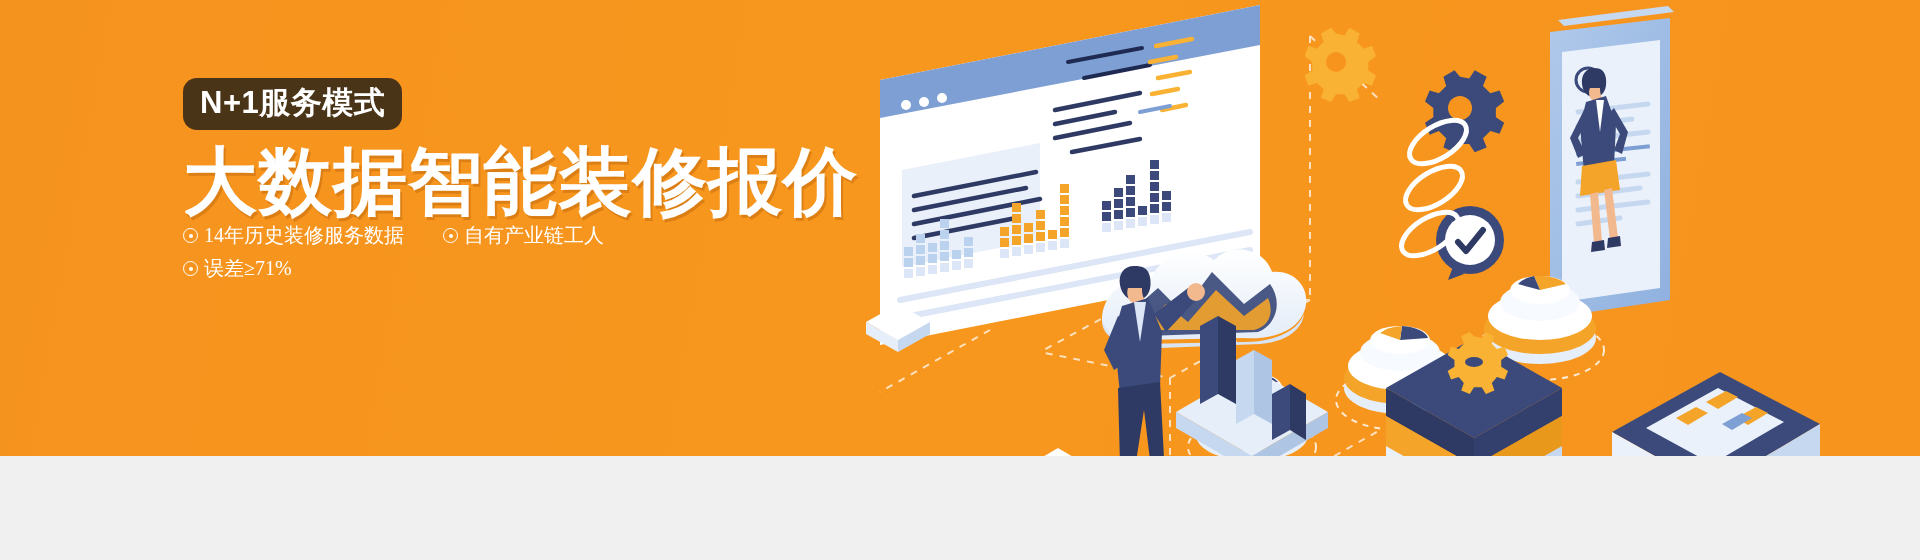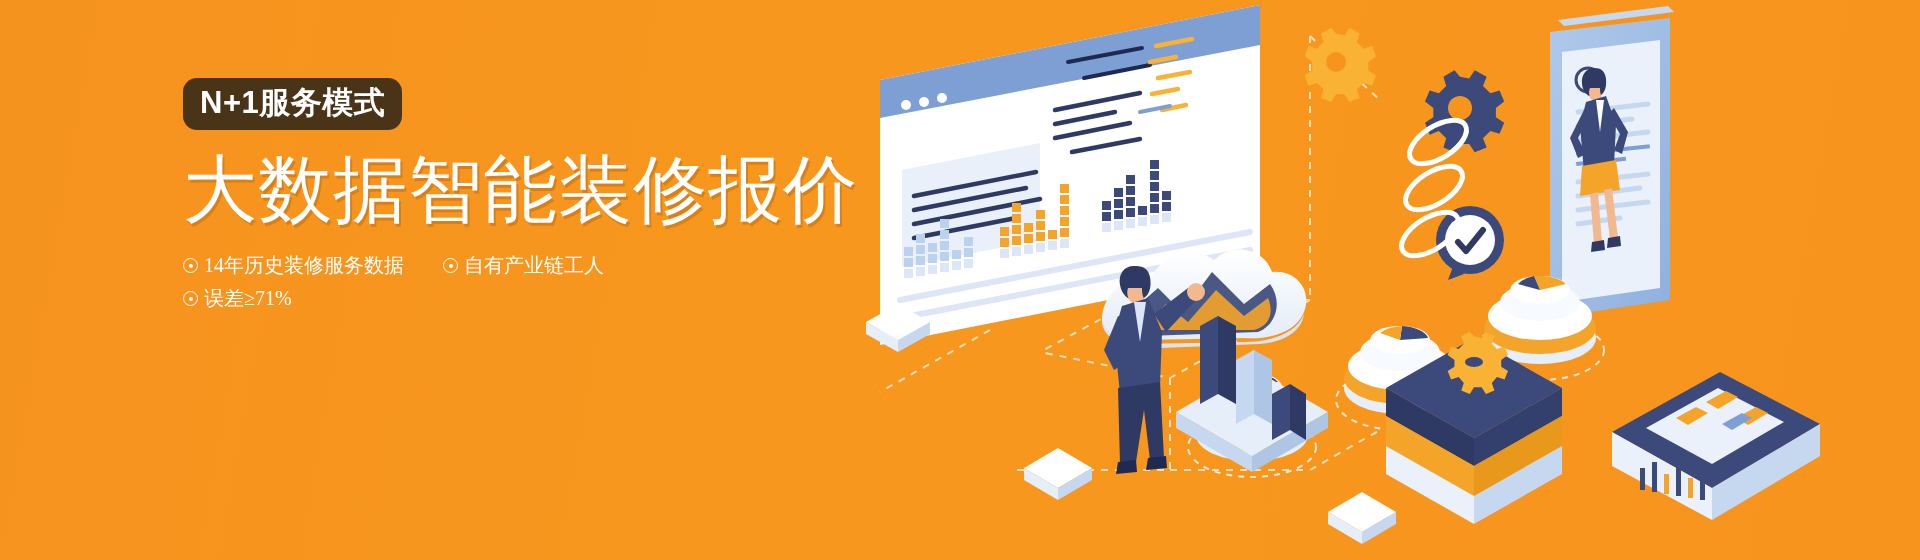--- a/index.html
+++ b/index.html
@@ -3,21 +3,21 @@
 <meta charset="utf-8">
 <style>
   html, body {
     margin: 0;
     padding: 0;
     background: #f0f0f0;
   }
   .banner {
     position: relative;
     width: 1920px;
-    height: 560px;
+    height: 456px;
     overflow: hidden;
     background: #0f766e;
     font-family: "Liberation Sans", "DejaVu Sans", sans-serif;
   }
   .bg-gradient {
     position: absolute;
     inset: 0;
     background: linear-gradient(100deg, #F5931F 0%, #F8971D 45%, #F6941E 100%);
   }
 
@@ -34,31 +34,30 @@
     color: #FFFFFF;
     font-size: 31px;
     font-weight: bold;
     line-height: 1;
     padding: 9px 17px 12px 17px;
     border-radius: 14px;
     letter-spacing: 0.5px;
     white-space: nowrap;
   }
   .headline {
-    margin-top: 22px;
+    margin-top: 14px;
     color: #FFFFFF;
     font-size: 74px;
-    font-weight: normal;
+    font-weight: bold;
     line-height: 1.02;
     letter-spacing: 1px;
     white-space: nowrap;
     text-shadow: 2px 3px 0 rgba(196,110,14,0.55);
   }
   .features {
-    margin-top: 22px;
     display: grid;
     grid-template-columns: 252px 260px;
     grid-auto-rows: 33px;
     align-items: center;
     column-gap: 8px;
   }
   .feature {
     display: flex;
     align-items: center;
     color: #FFFFFF;

